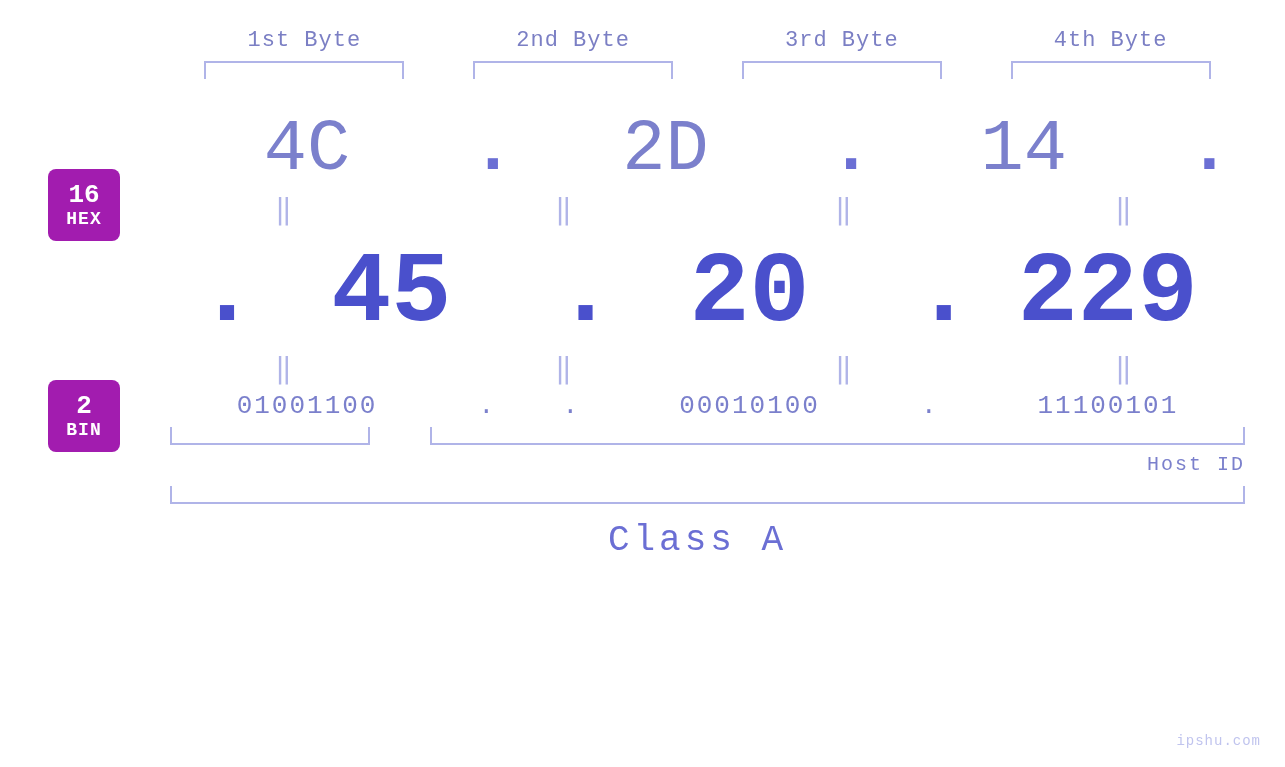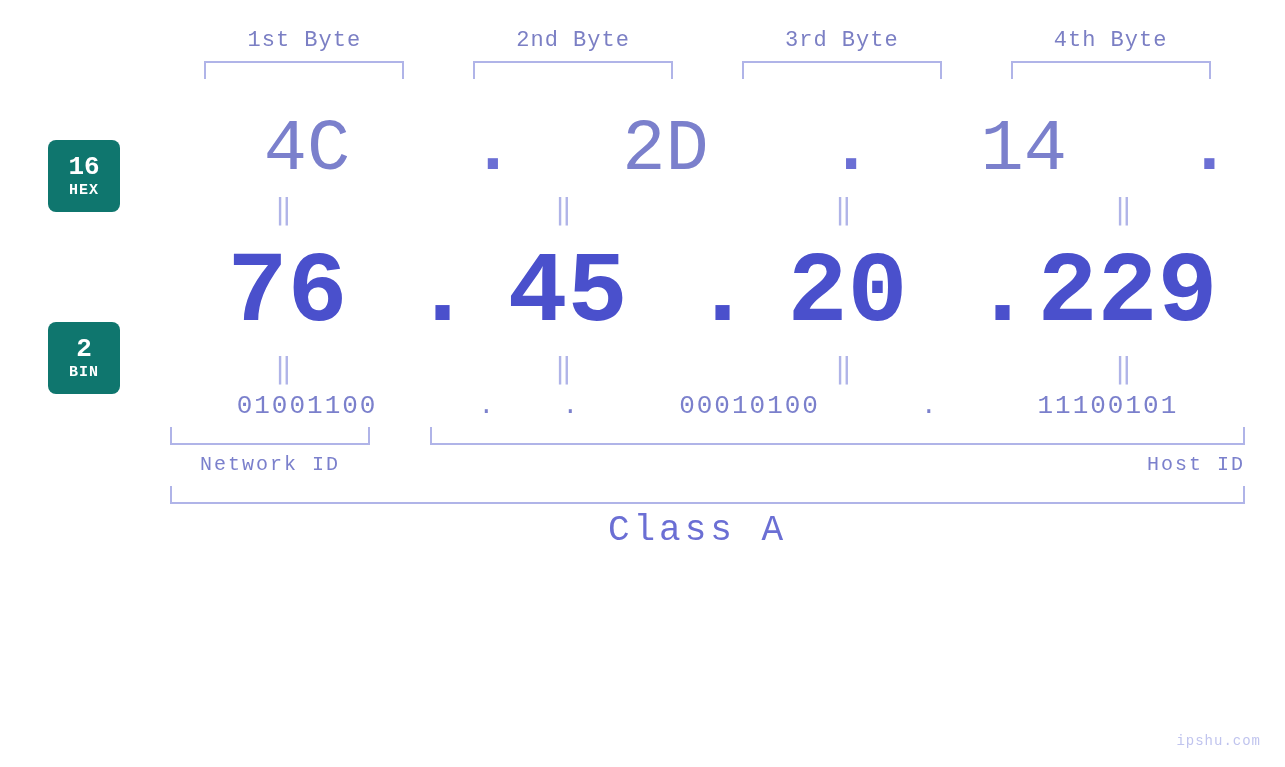--- a/index.html
+++ b/index.html
@@ -29,37 +29,38 @@
       left: 48px;
       top: 140px;
       display: flex;
       flex-direction: column;
       gap: 110px;
     }
 
     .badge {
       width: 72px;
       height: 72px;
-      background: #0f766e;
+      background: #a21caf;
       border-radius: 8px;
       display: flex;
       flex-direction: column;
       align-items: center;
       justify-content: center;
       color: white;
+      margin-top: 29px;
     }
 
     .badge-num {
       font-size: 26px;
       font-weight: bold;
       line-height: 1.1;
     }
 
     .badge-label {
-      font-size: 15px;
+      font-size: 18px;
       font-weight: bold;
       letter-spacing: 1px;
     }
 
     
     .content-area {
       position: absolute;
       left: 140px;
       right: 30px;
       top: 0;
@@ -199,21 +200,21 @@
       font-size: 26px;
       width: 30px;
       text-align: center;
     }
 
     .class-label {
       color: #6b6fd4;
       font-size: 36px;
       letter-spacing: 4px;
       text-align: center;
-      margin-top: 6px;
+      margin-top: 16px;
     }
 
     
     .watermark {
       position: absolute;
       bottom: 18px;
       right: 24px;
       color: #c0c4ee;
       font-size: 14px;
       letter-spacing: 1px;
@@ -317,21 +318,20 @@
       <span class="equals-sign">‖</span>
       <span class="equals-gap"></span>
       <span class="equals-sign">‖</span>
       <span class="equals-gap"></span>
       <span class="equals-sign">‖</span>
       <span class="equals-gap"></span>
       <span class="equals-sign">‖</span>
     </div>
 
     <div class="dec-row">
-      <span class="dec-value">76</span>
       <span class="dec-dot">.</span>
       <span class="dec-value">45</span>
       <span class="dec-dot">.</span>
       <span class="dec-value">20</span>
       <span class="dec-dot">.</span>
       <span class="dec-value">229</span>
     </div>
 
     <div class="equals-row">
       <span class="equals-sign">‖</span>
@@ -352,21 +352,20 @@
       <span class="bin-value">11100101</span>
     </div>
 
     <div class="bottom-brackets-row">
       <div class="network-bracket"></div>
       <div style="width:60px;"></div>
       <div class="host-bracket"></div>
     </div>
 
     <div class="id-labels-row">
-      <span class="network-label-text">Network ID</span>
       <span class="gap-space"></span>
       <span class="host-label-text">Host ID</span>
     </div>
 
     <div style="margin-left:30px; margin-right:10px; margin-top:10px; border-bottom:2px solid #b0b4e8; border-left:2px solid #b0b4e8; border-right:2px solid #b0b4e8; height:18px;"></div>
 
     <div class="class-label">Class A</div>
 
   </div>
 

